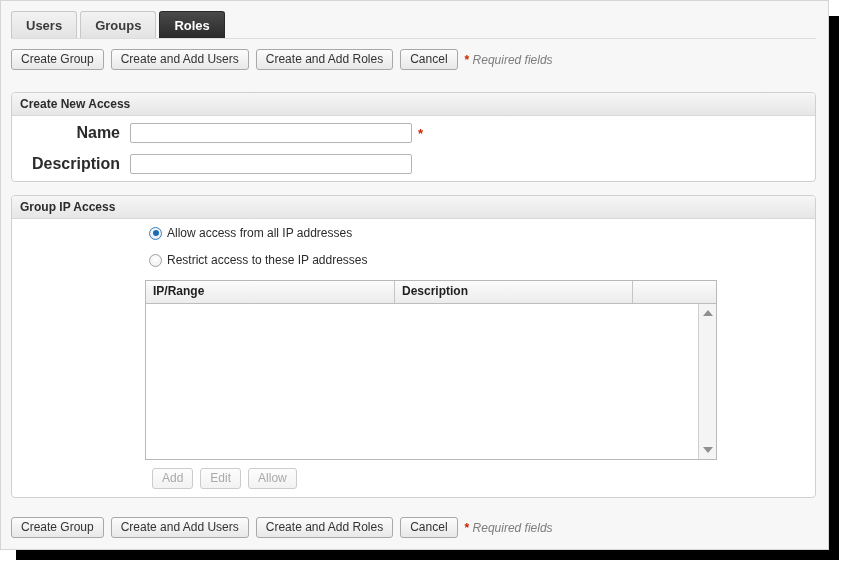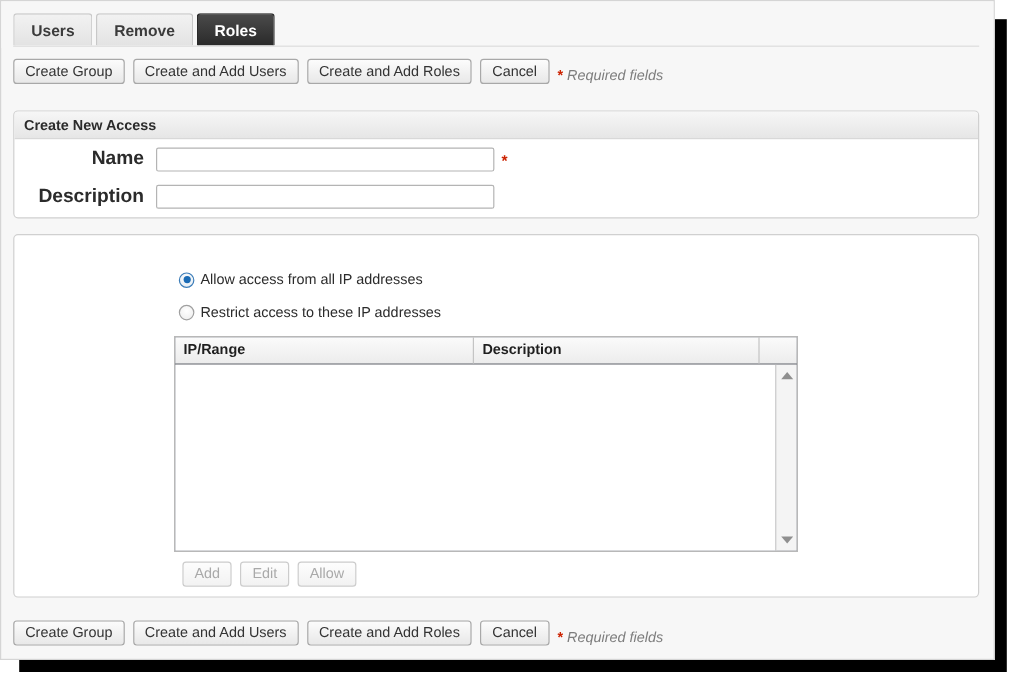--- a/index.html
+++ b/index.html
@@ -76,21 +76,21 @@
     height: 1px;
     background: #dcdcdc;
   }
 
   
   .button-row {
     position: absolute;
     left: 10px;
     right: 12px;
     display: flex;
-    align-items: flex-end;
+    align-items: center;
   }
   #top-button-row { top: 48px; }
   #bottom-button-row { top: 516px; }
 
   .btn {
     height: 21px;
     line-height: 19px;
     padding: 0 9px;
     font-size: 12px;
     font-family: "Liberation Sans", sans-serif;
@@ -226,24 +226,24 @@
     color: #2b2b2b;
     cursor: pointer;
     white-space: nowrap;
   }
 
   
   #ip-table-wrap {
     position: absolute;
     left: 133px;
     top: 84px;
-    width: 520px;
+    width: 572px;
     height: 180px;
     border: 1px solid #b8b8b8;
-    background: #0f172a;
+    background: #f97316;
     box-sizing: border-box;
     display: flex;
     flex-direction: column;
   }
   #ip-table-head {
     display: flex;
     height: 22px;
     flex: 0 0 auto;
     background: linear-gradient(to bottom, #fbfbfb 0%, #ececec 100%);
     border-bottom: 1px solid #bdbdbd;
@@ -310,21 +310,21 @@
   }
 </style>
 </head>
 <body>
 
 <div id="app-window">
 
   <div id="tab-bar">
     <div id="tab-strip">
       <div class="tab">Users</div>
-      <div class="tab">Remove</div>
+      <div class="tab">Groups</div>
       <div class="tab active">Roles</div>
     </div>
     <div id="tab-underline"></div>
   </div>
 
   <div class="button-row" id="top-button-row">
     <button class="btn">Create Group</button>
     <button class="btn">Create and Add Users</button>
     <button class="btn">Create and Add Roles</button>
     <button class="btn">Cancel</button>
@@ -340,20 +340,21 @@
       <span class="field-star">*</span>
     </div>
 
     <div class="form-row" id="row-description">
       <div class="form-label">Description</div>
       <input class="text-input" type="text" value="" style="">
     </div>
   </div>
 
   <div class="panel" id="panel-ip-access">
+    <div class="panel-header">Group IP Access</div>
 
     <div class="radio-row" id="radio-restrict">
       <span class="radio"></span>
       <span class="radio-label">Restrict access to these IP addresses</span>
     </div>
 
     <div class="radio-row" id="radio-allow-all">
       <span class="radio checked"></span>
       <span class="radio-label">Allow access from all IP addresses</span>
     </div>

